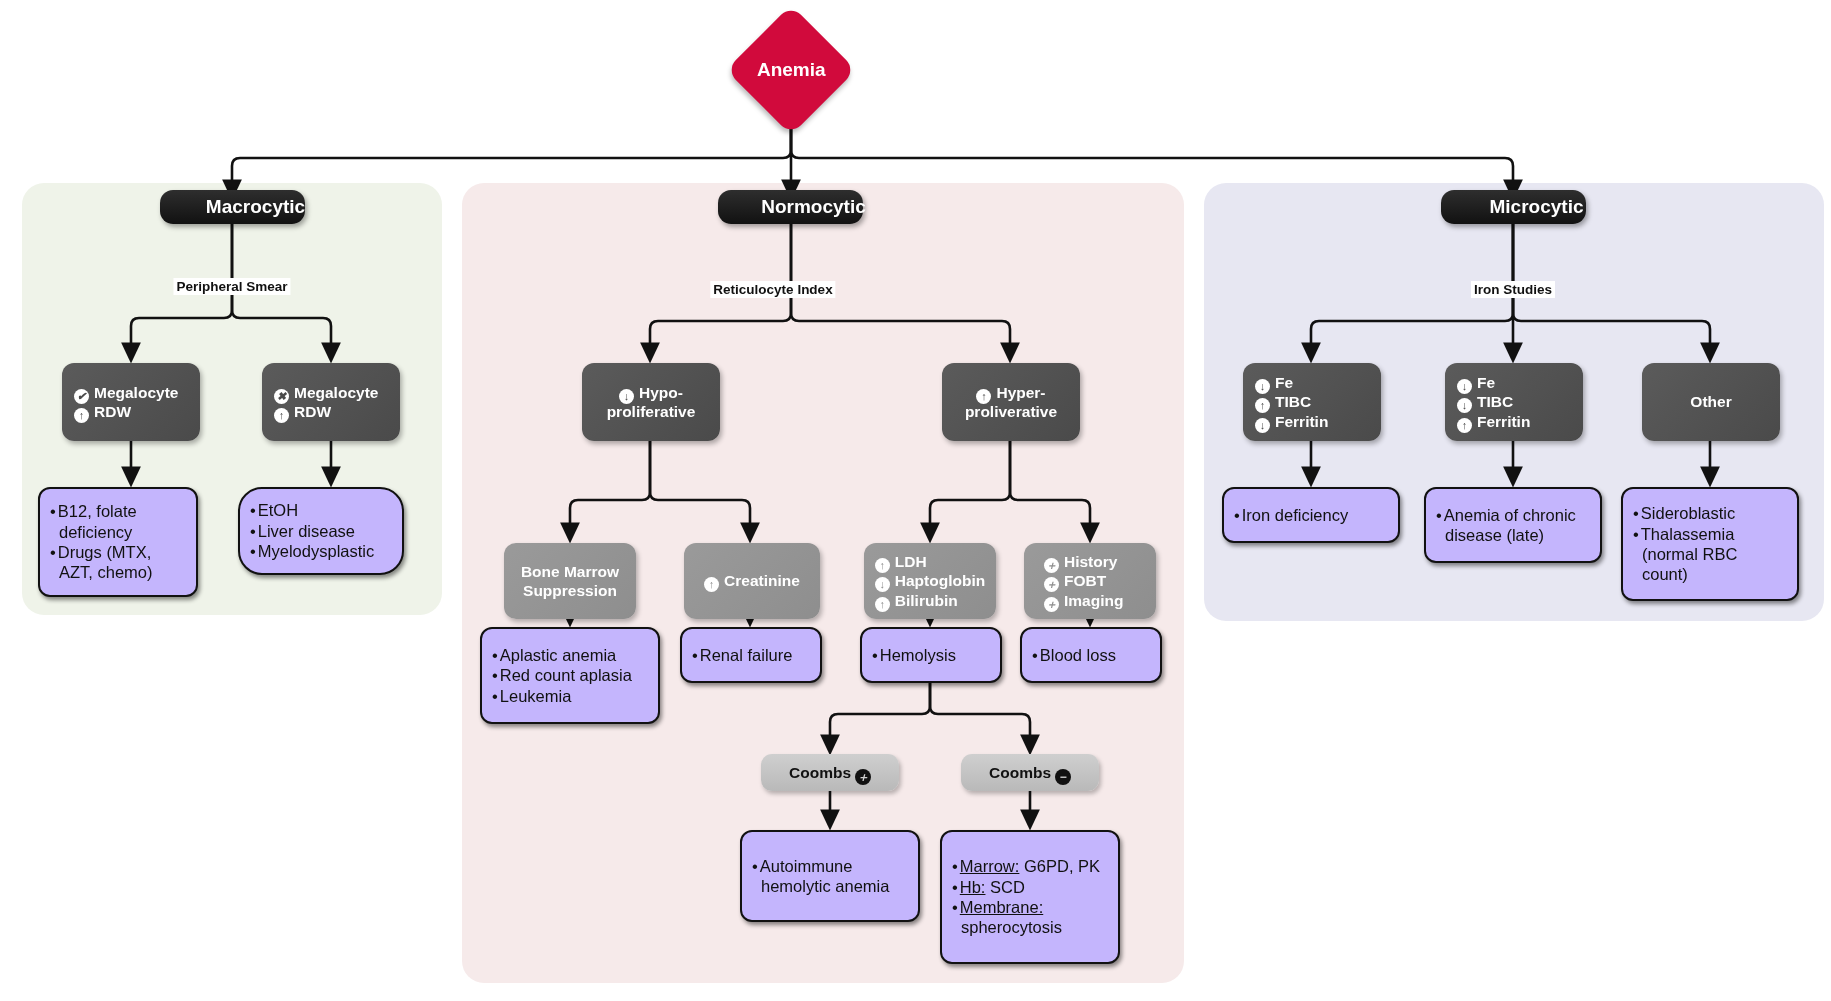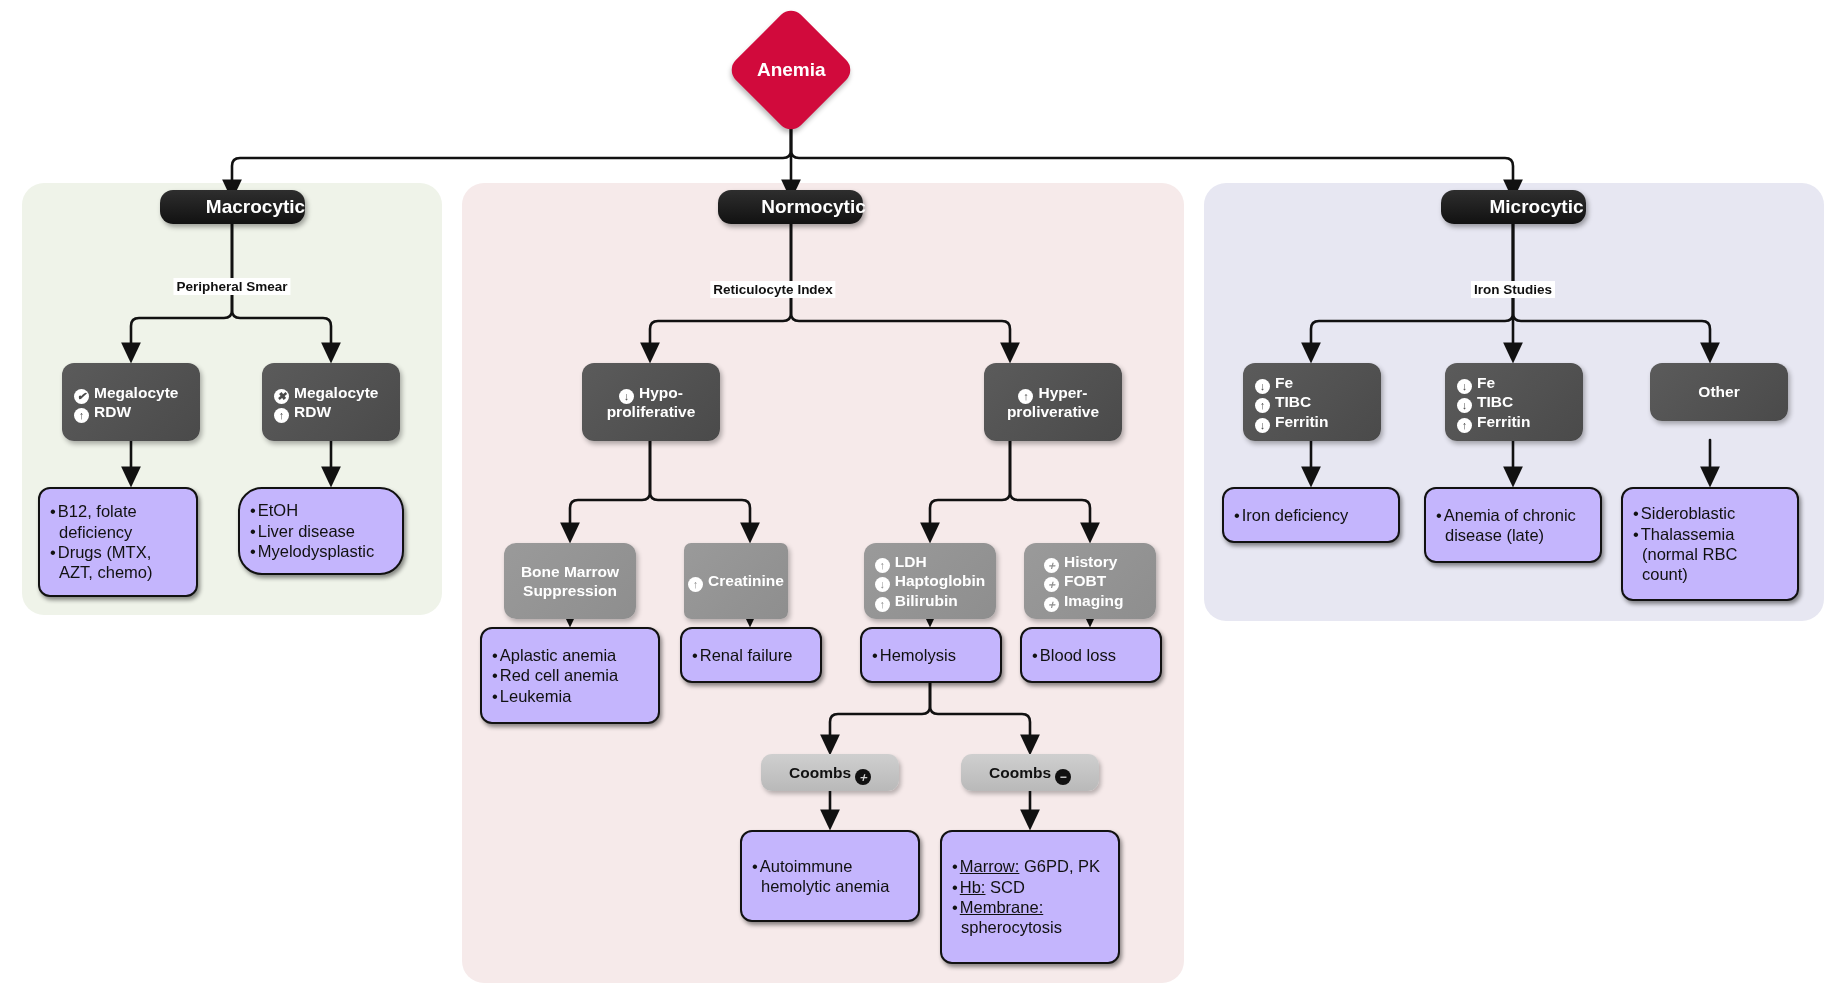--- a/index.html
+++ b/index.html
@@ -195,34 +195,34 @@
       <span class="bul">Myelodysplastic</span>
     </span>
   </div>
 
   <div class="node dark ctr" style="left:582px;top:363px;width:138px;height:78px;">
     <span class="lines" style="text-align:center;">
       <span class="ln"><i class="ico">↓</i><span>Hypo-</span></span>
       <span class="ln"><span>proliferative</span></span>
     </span>
   </div>
-  <div class="node dark ctr" style="left:942px;top:363px;width:138px;height:78px;margin-left:42px;">
+  <div class="node dark ctr" style="left:942px;top:363px;width:138px;height:78px;">
     <span class="lines" style="text-align:center;">
       <span class="ln"><i class="ico">↑</i><span>Hyper-</span></span>
       <span class="ln"><span>proliverative</span></span>
     </span>
   </div>
 
   <div class="node mid ctr" style="left:504px;top:543px;width:132px;height:76px;">
     <span class="lines" style="text-align:center;">
       <span class="ln">Bone Marrow</span>
       <span class="ln">Suppression</span>
     </span>
   </div>
-  <div class="node mid ctr" style="left:684px;top:543px;width:104px;height:76px;border-radius:7px;">
+  <div class="node mid ctr" style="left:684px;top:543px;width:136px;height:76px;">
     <span class="lines">
       <span class="ln"><i class="ico">↑</i><span>Creatinine</span></span>
     </span>
   </div>
   <div class="node mid" style="left:864px;top:543px;width:132px;height:76px;justify-content:center;">
     <span class="lines">
       <span class="ln"><i class="ico">↑</i><span>LDH</span></span>
       <span class="ln"><i class="ico">↓</i><span>Haptoglobin</span></span>
       <span class="ln"><i class="ico">↑</i><span>Bilirubin</span></span>
     </span>
@@ -231,21 +231,21 @@
     <span class="lines">
       <span class="ln"><i class="ico">＋</i><span>History</span></span>
       <span class="ln"><i class="ico">＋</i><span>FOBT</span></span>
       <span class="ln"><i class="ico">＋</i><span>Imaging</span></span>
     </span>
   </div>
 
   <div class="node white" style="left:480px;top:627px;width:180px;height:97px;">
     <span>
       <span class="bul">Aplastic anemia</span>
-      <span class="bul">Red cell anemia</span>
+      <span class="bul">Red count aplasia</span>
       <span class="bul">Leukemia</span>
     </span>
   </div>
   <div class="node white" style="left:680px;top:627px;width:142px;height:56px;">
     <span class="bul">Renal failure</span>
   </div>
   <div class="node white" style="left:860px;top:627px;width:142px;height:56px;">
     <span class="bul">Hemolysis</span>
   </div>
   <div class="node white" style="left:1020px;top:627px;width:142px;height:56px;">
@@ -278,21 +278,21 @@
       <span class="ln"><i class="ico">↓</i><span>Ferritin</span></span>
     </span>
   </div>
   <div class="node dark" style="left:1445px;top:363px;width:138px;height:78px;">
     <span class="lines">
       <span class="ln"><i class="ico">↓</i><span>Fe</span></span>
       <span class="ln"><i class="ico">↓</i><span>TIBC</span></span>
       <span class="ln"><i class="ico">↑</i><span>Ferritin</span></span>
     </span>
   </div>
-  <div class="node dark ctr" style="left:1642px;top:363px;width:138px;height:58px;margin-left:8px;">
+  <div class="node dark ctr" style="left:1642px;top:363px;width:138px;height:78px;">
     <span class="lines" style="text-align:center;">
       <span class="ln">Other</span>
     </span>
   </div>
 
   <div class="node white" style="left:1222px;top:487px;width:178px;height:56px;">
     <span class="bul">Iron deficiency</span>
   </div>
   <div class="node white" style="left:1424px;top:487px;width:178px;height:76px;">
     <span class="bul" style="white-space:normal;">Anemia of chronic disease (late)</span>

